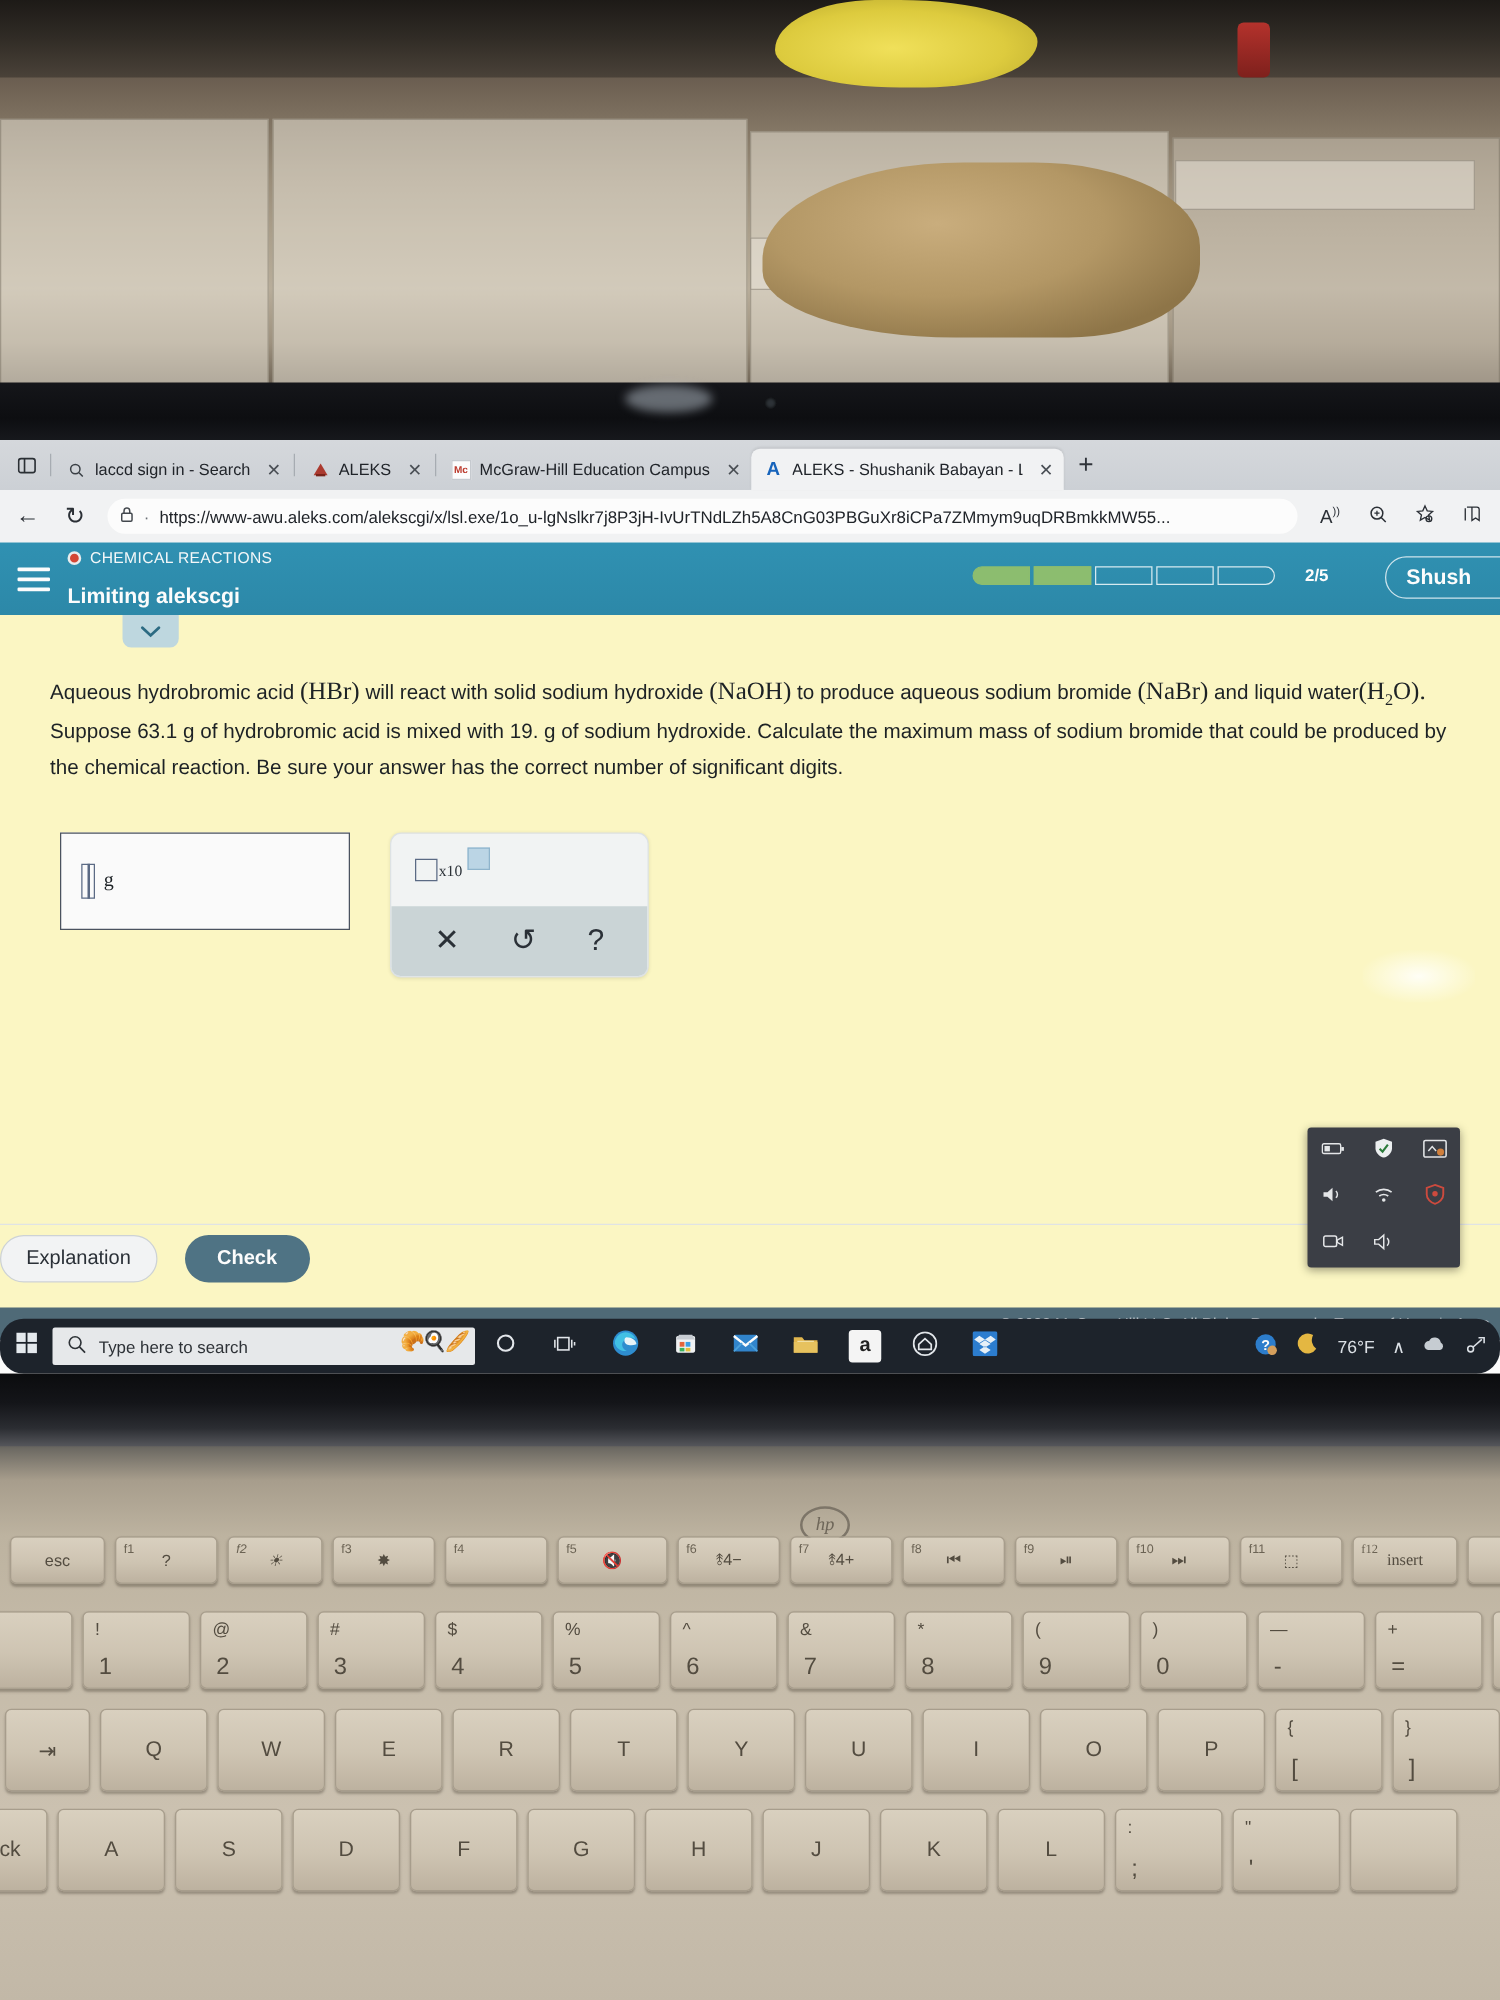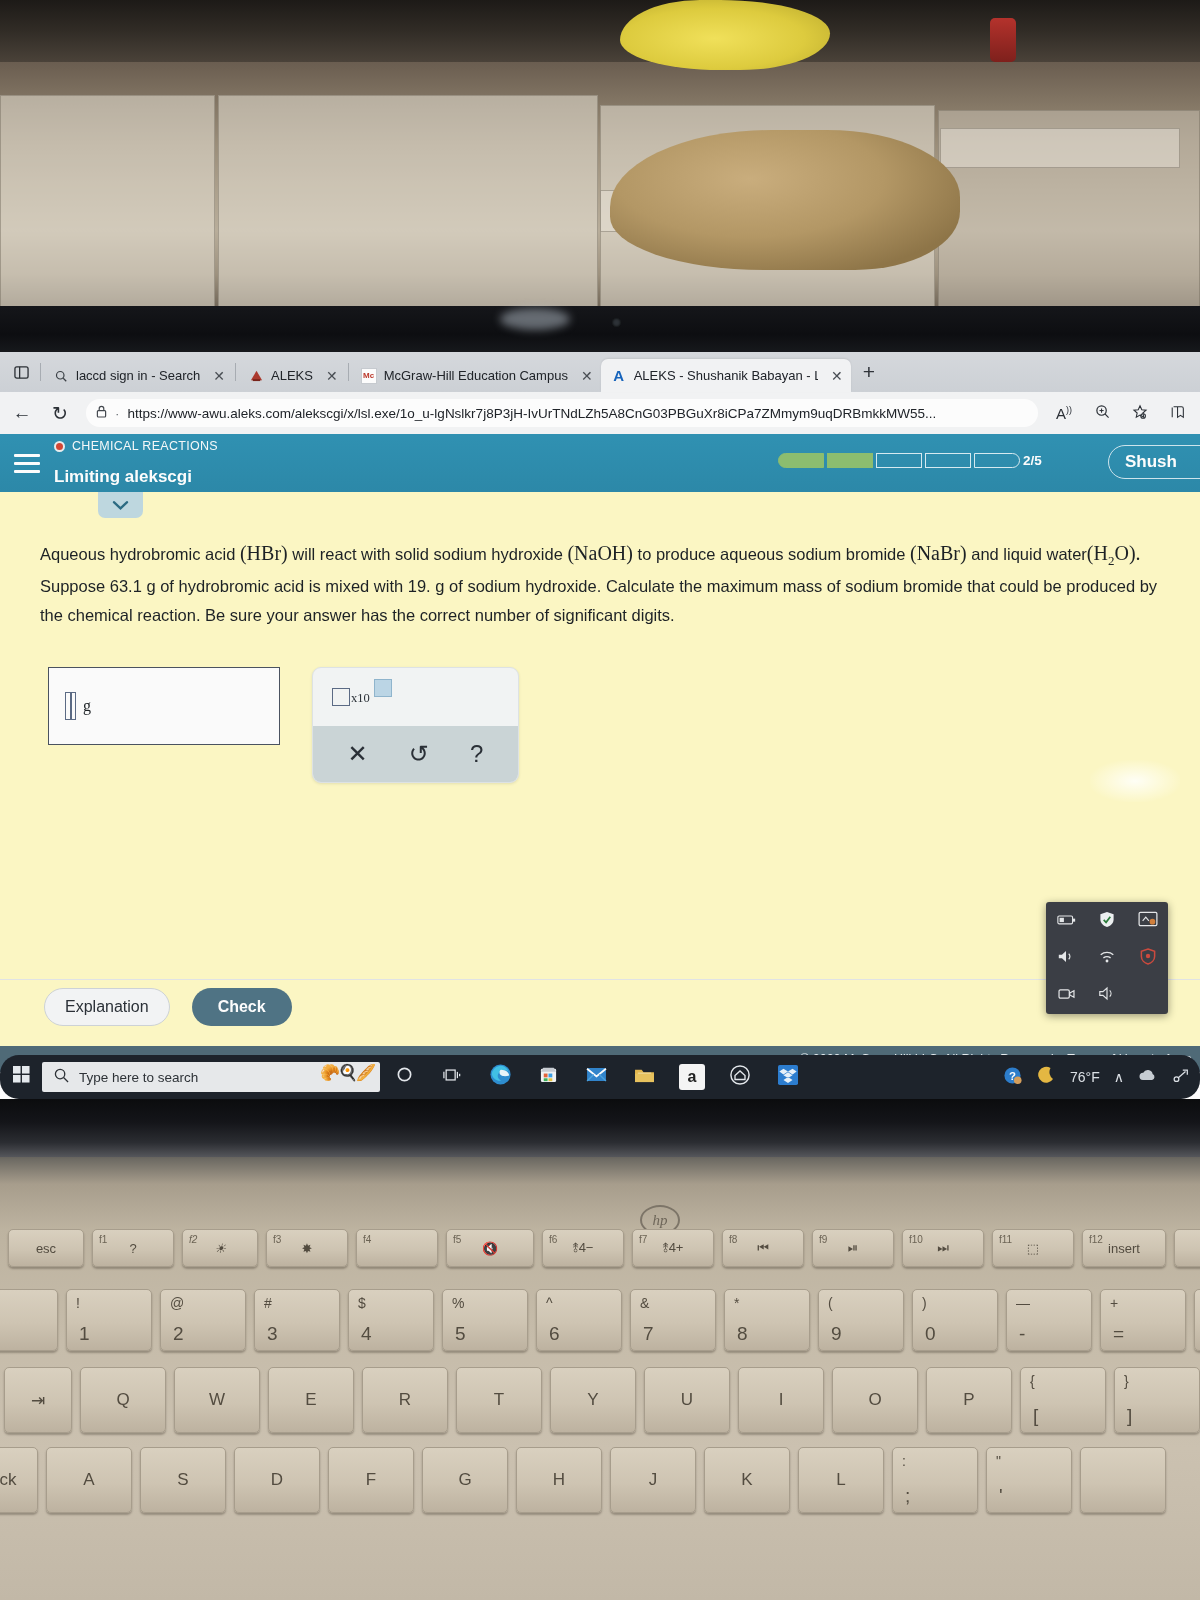--- a/index.html
+++ b/index.html
@@ -105,21 +105,21 @@
   .atitles { display: flex; flex-direction: column; gap: 14px; }
   .eyebrow { font-size: 12.5px; letter-spacing: .3px; display:flex; align-items:center; gap:7px; opacity:.96;}
   .reddot { width: 11px; height: 11px; border-radius: 50%; background: #e0442f;
             border: 2px solid #f2f2f2; display:inline-block; }
   .atitle { font-size: 17px; font-weight: bold; }
   .prog { position:absolute; left: 778px; top: 19px; display:flex; align-items:center; gap: 0; }
   .seg { width: 46px; height: 15px; border: 1.5px solid #d8ecf3; margin-right: 3px; }
   .seg:first-child { border-radius: 8px 0 0 8px; }
   .seg:nth-child(5) { border-radius: 0 8px 8px 0; }
   .seg.on { background: #8cbf6e; border-color: #8cbf6e; }
-  .progtxt { font-size: 13.5px; margin-left: 0; font-weight:600; }
+  .progtxt { font-size: 13.5px; margin-left: 21px; font-weight:600; }
   .userbtn {
     position: absolute; right: -18px; top: 11px; height: 34px; min-width: 110px;
     border: 1.5px solid #cfe6ef; border-radius: 18px;
     display:flex; align-items:center; padding: 0 16px;
     font-size: 17px; font-weight: bold; color: #fff;
   }
 
   
   .qpanel { position: relative; background: #fef9c3; height: 580px; }
   .collapse {
@@ -152,21 +152,21 @@
   .sqbox { width: 18px; height: 18px; border: 1.5px solid #5b6b86; }
   .sqbox.fill { background: #bcd7e8; border-color: #8fb6cf; }
   .x10 { font-size: 12.5px; color: #2c3238; font-family:"Liberation Serif",serif; }
   .supbox { position: absolute; left: 42px; top: -9px; }
   .palrow2 {
     height: 56px; background: #ccd6d8; display:flex; align-items:center;
     justify-content: space-around; padding: 0 14px;
   }
   .palbtn { font-size: 24px; color: #2a3138; line-height: 1; }
 
-  .btnbar { position: absolute; left: 0; bottom: 46px; width: 100%; padding-left: 44px;
+  .btnbar { position: absolute; left: 0; bottom: 46px; width: 100%; 
             display:flex; gap: 22px; align-items:center; }
   .btn-expl {
     height: 38px; padding: 0 20px; border-radius: 19px; border: 1px solid #cfd4d8;
     background: #f4f5f6; color: #2b3138; font-size: 16px;
     display:flex; align-items:center;
   }
   .btn-check {
     height: 38px; padding: 0 26px; border-radius: 19px; background: #4f7486;
     color: #fff; font-size: 16px; font-weight: 600;
     display:flex; align-items:center;
@@ -657,21 +657,21 @@
           <span class="main small">⏯</span>
         </div>
         <div class="key" style="width: 82px;">
           <span class="fn">f10</span>
           <span class="main small">⏭</span>
         </div>
         <div class="key" style="width: 82px;">
           <span class="fn">f11</span>
           <span class="main small">⬚</span>
         </div>
-        <div class="key" style="width: 84px;">
+        <div class="key" style="width: 84px; font-family: Liberation Serif, serif;">
           <span class="fn">f12</span>
           <span class="main small">insert</span>
         </div>
         <div class="key" style="width: 84px;"></div>
       </div>
     <div class="krow numrow" id="numrow" style="left:-28px; top:190px;">
         <div class="key" style="width: 86px;"></div>
         <div class="key" style="width: 86px;">
           <span class="up">!</span>
           <span class="lo">1</span>

